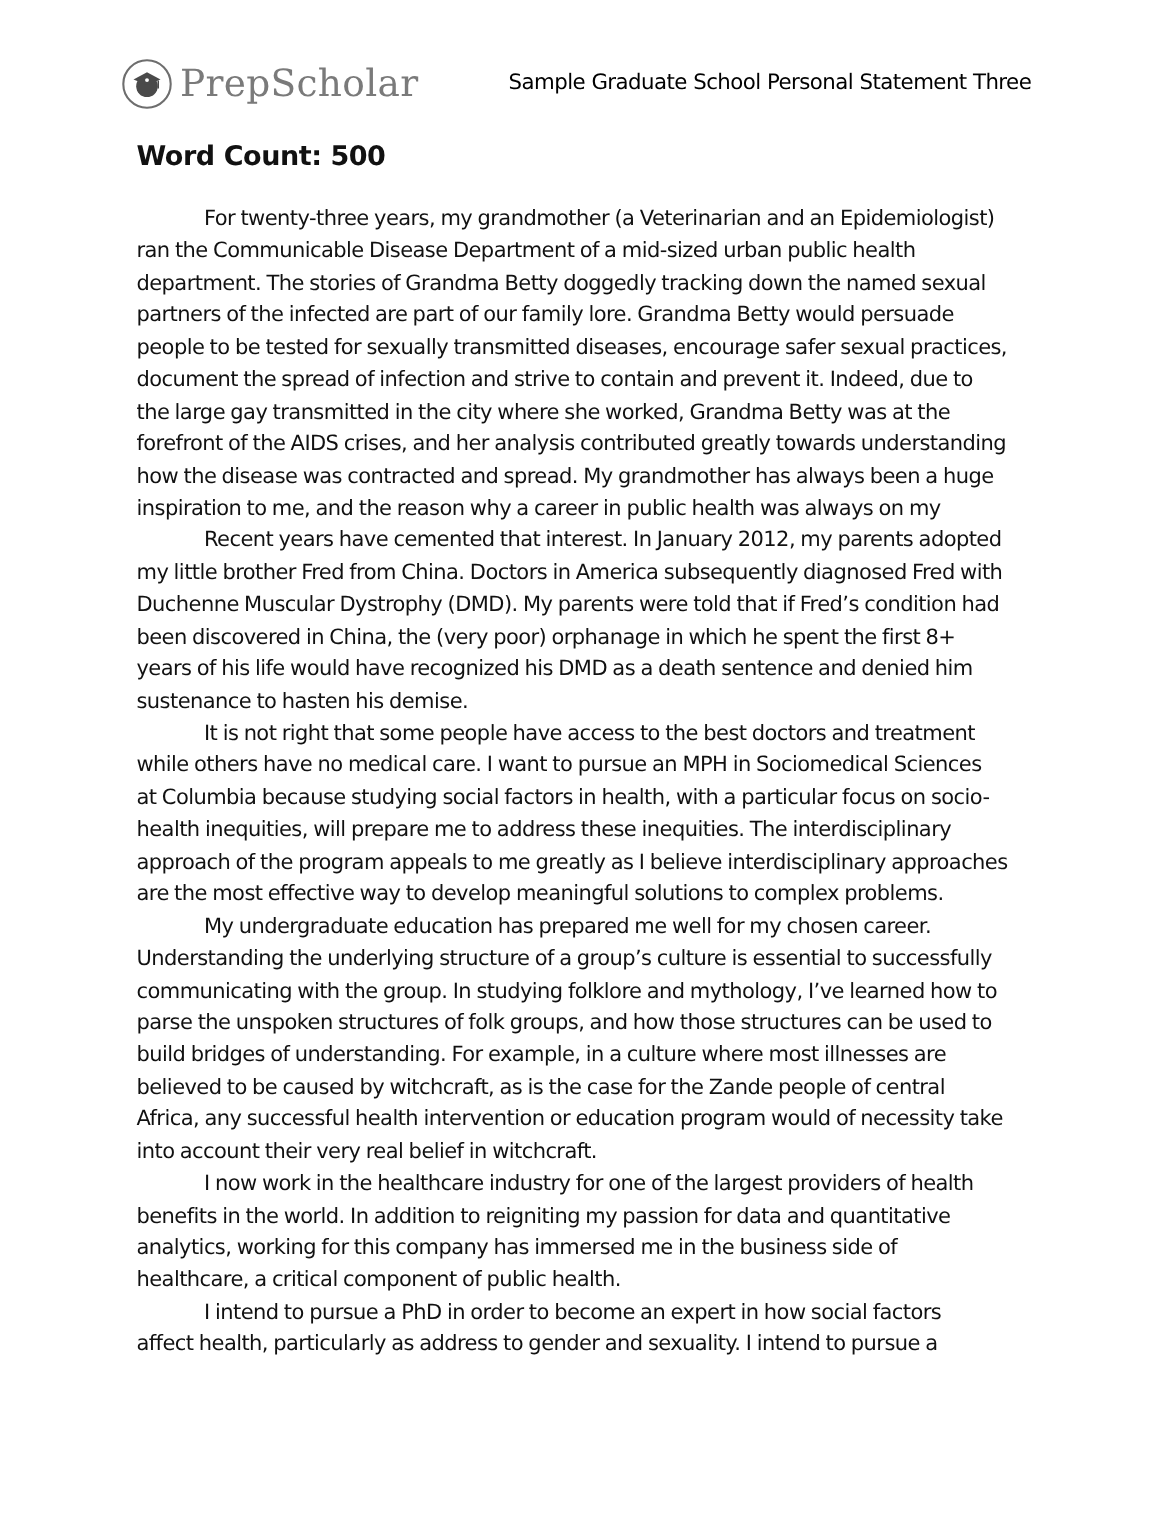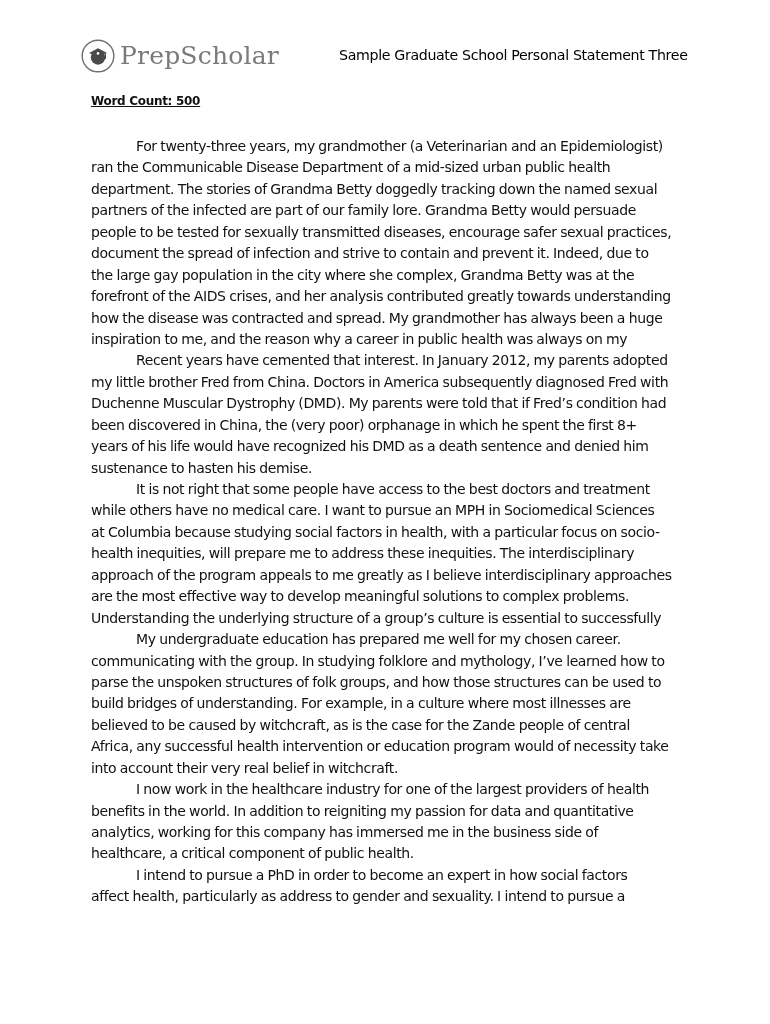--- a/index.html
+++ b/index.html
@@ -51,25 +51,24 @@
       font-size: 14.2px;
       color: #000000;
       letter-spacing: -0.35px;
       white-space: nowrap;
     }
     .word-count {
       position: absolute;
       left: 91px;
       top: 94px;
       font-family: "DejaVu Sans", sans-serif;
-      font-size: 12px;
+      font-size: 18px;
       font-weight: bold;
       letter-spacing: -0.3px;
       white-space: nowrap;
-      text-decoration: underline;
     }
     .essay-body {
       position: absolute;
       left: 91px;
       top: 136px;
       width: 600px;
       font-family: "DejaVu Sans", sans-serif;
       font-size: 14px;
       line-height: 21.45px;
       letter-spacing: -0.38px;
@@ -107,21 +106,21 @@
 
 <main class="essay-body">
 
   <div>
     <span class="essay-line indent">For twenty-three years, my grandmother (a Veterinarian and an Epidemiologist)</span>
     <span class="essay-line">ran the Communicable Disease Department of a mid-sized urban public health</span>
     <span class="essay-line">department.  The stories of Grandma Betty doggedly tracking down the named sexual</span>
     <span class="essay-line">partners of the infected are part of our family lore. Grandma Betty would persuade</span>
     <span class="essay-line">people to be tested for sexually transmitted diseases, encourage safer sexual practices,</span>
     <span class="essay-line">document the spread of infection and strive to contain and prevent it. Indeed, due to</span>
-    <span class="essay-line">the large gay population in the city where she complex, Grandma Betty was at the</span>
+    <span class="essay-line">the large gay transmitted in the city where she worked, Grandma Betty was at the</span>
     <span class="essay-line">forefront of the AIDS crises, and her analysis contributed greatly towards understanding</span>
     <span class="essay-line">how the disease was contracted and spread. My grandmother has always been a huge</span>
     <span class="essay-line">inspiration to me, and the reason why a career in public health was always on my</span>
   </div>
 
   <div>
     <span class="essay-line indent">Recent years have cemented that interest. In January 2012, my parents adopted</span>
     <span class="essay-line">my little brother Fred from China. Doctors in America subsequently diagnosed Fred with</span>
     <span class="essay-line">Duchenne Muscular Dystrophy (DMD). My parents were told that if Fred’s condition had</span>
     <span class="essay-line">been discovered in China, the (very poor) orphanage in which he spent the first 8+</span>
@@ -132,22 +131,22 @@
   <div>
     <span class="essay-line indent">It is not right that some people have access to the best doctors and treatment</span>
     <span class="essay-line">while others have no medical care. I want to pursue an MPH in Sociomedical Sciences</span>
     <span class="essay-line">at Columbia because studying social factors in health, with a particular focus on socio-</span>
     <span class="essay-line">health inequities, will prepare me to address these inequities. The interdisciplinary</span>
     <span class="essay-line">approach of the program appeals to me greatly as I believe interdisciplinary approaches</span>
     <span class="essay-line">are the most effective way to develop meaningful solutions to complex problems.</span>
   </div>
 
   <div>
+    <span class="essay-line indent">My undergraduate education has prepared me well for my chosen career.</span>
     <span class="essay-line">Understanding the underlying structure of a group’s culture is essential to successfully</span>
-    <span class="essay-line indent">My undergraduate education has prepared me well for my chosen career.</span>
     <span class="essay-line">communicating with the group. In studying folklore and mythology, I’ve learned how to</span>
     <span class="essay-line">parse the unspoken structures of folk groups, and how those structures can be used to</span>
     <span class="essay-line">build bridges of understanding. For example, in a culture where most illnesses are</span>
     <span class="essay-line">believed to be caused by witchcraft, as is the case for the Zande people of central</span>
     <span class="essay-line">Africa, any successful health intervention or education program would of necessity take</span>
     <span class="essay-line">into account their very real belief in witchcraft.</span>
   </div>
 
   <div>
     <span class="essay-line indent">I now work in the healthcare industry for one of the largest providers of health</span>

